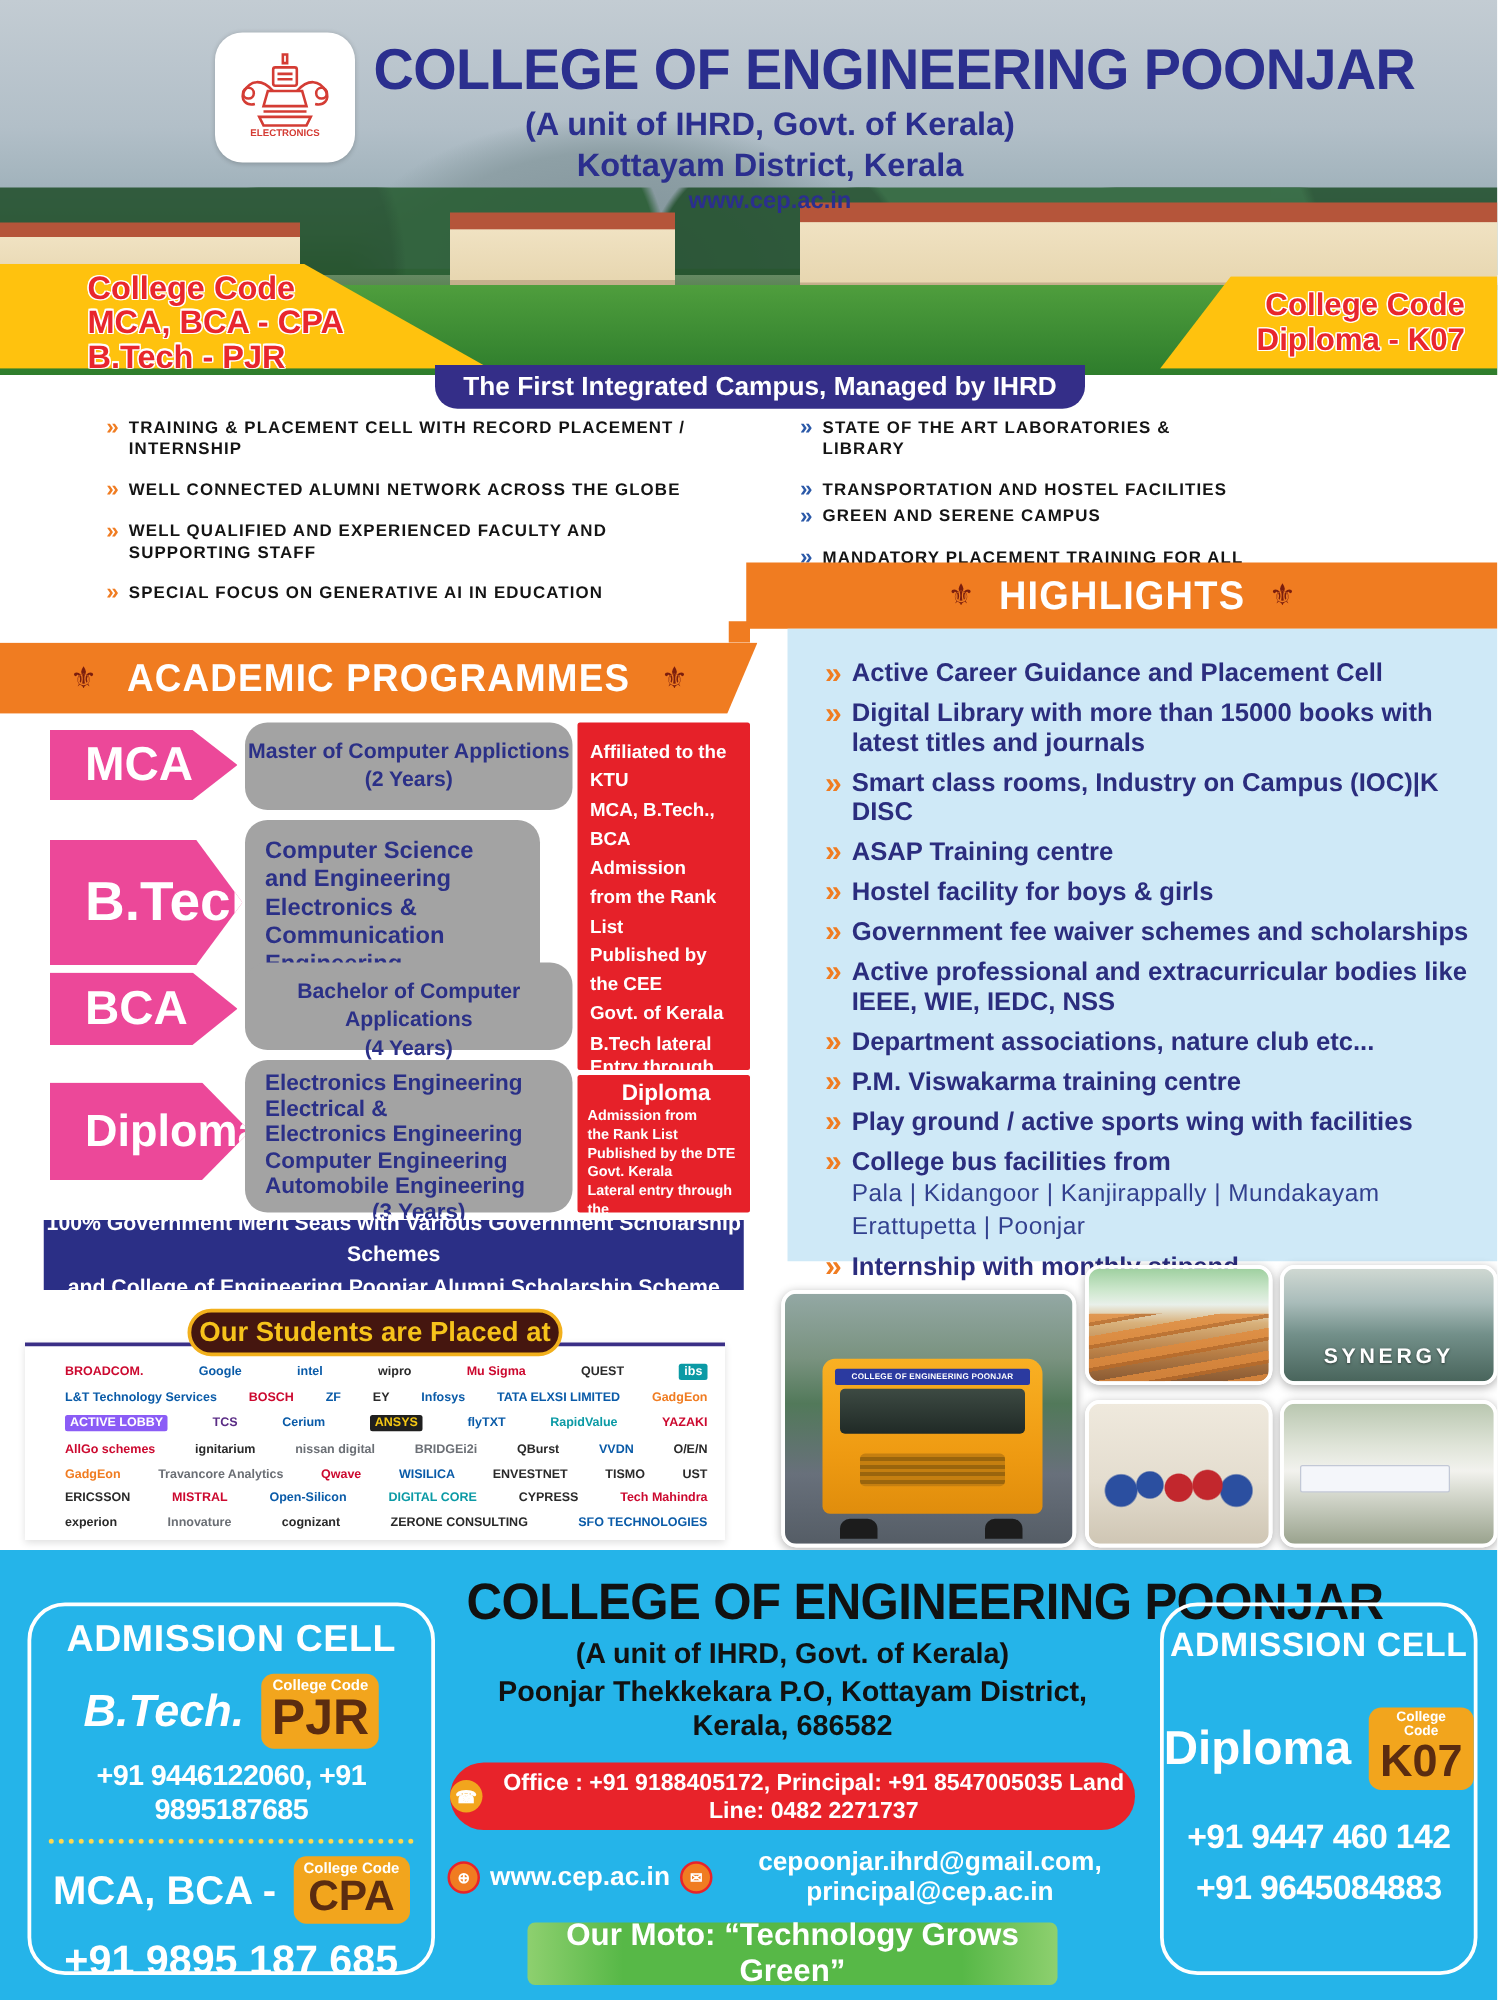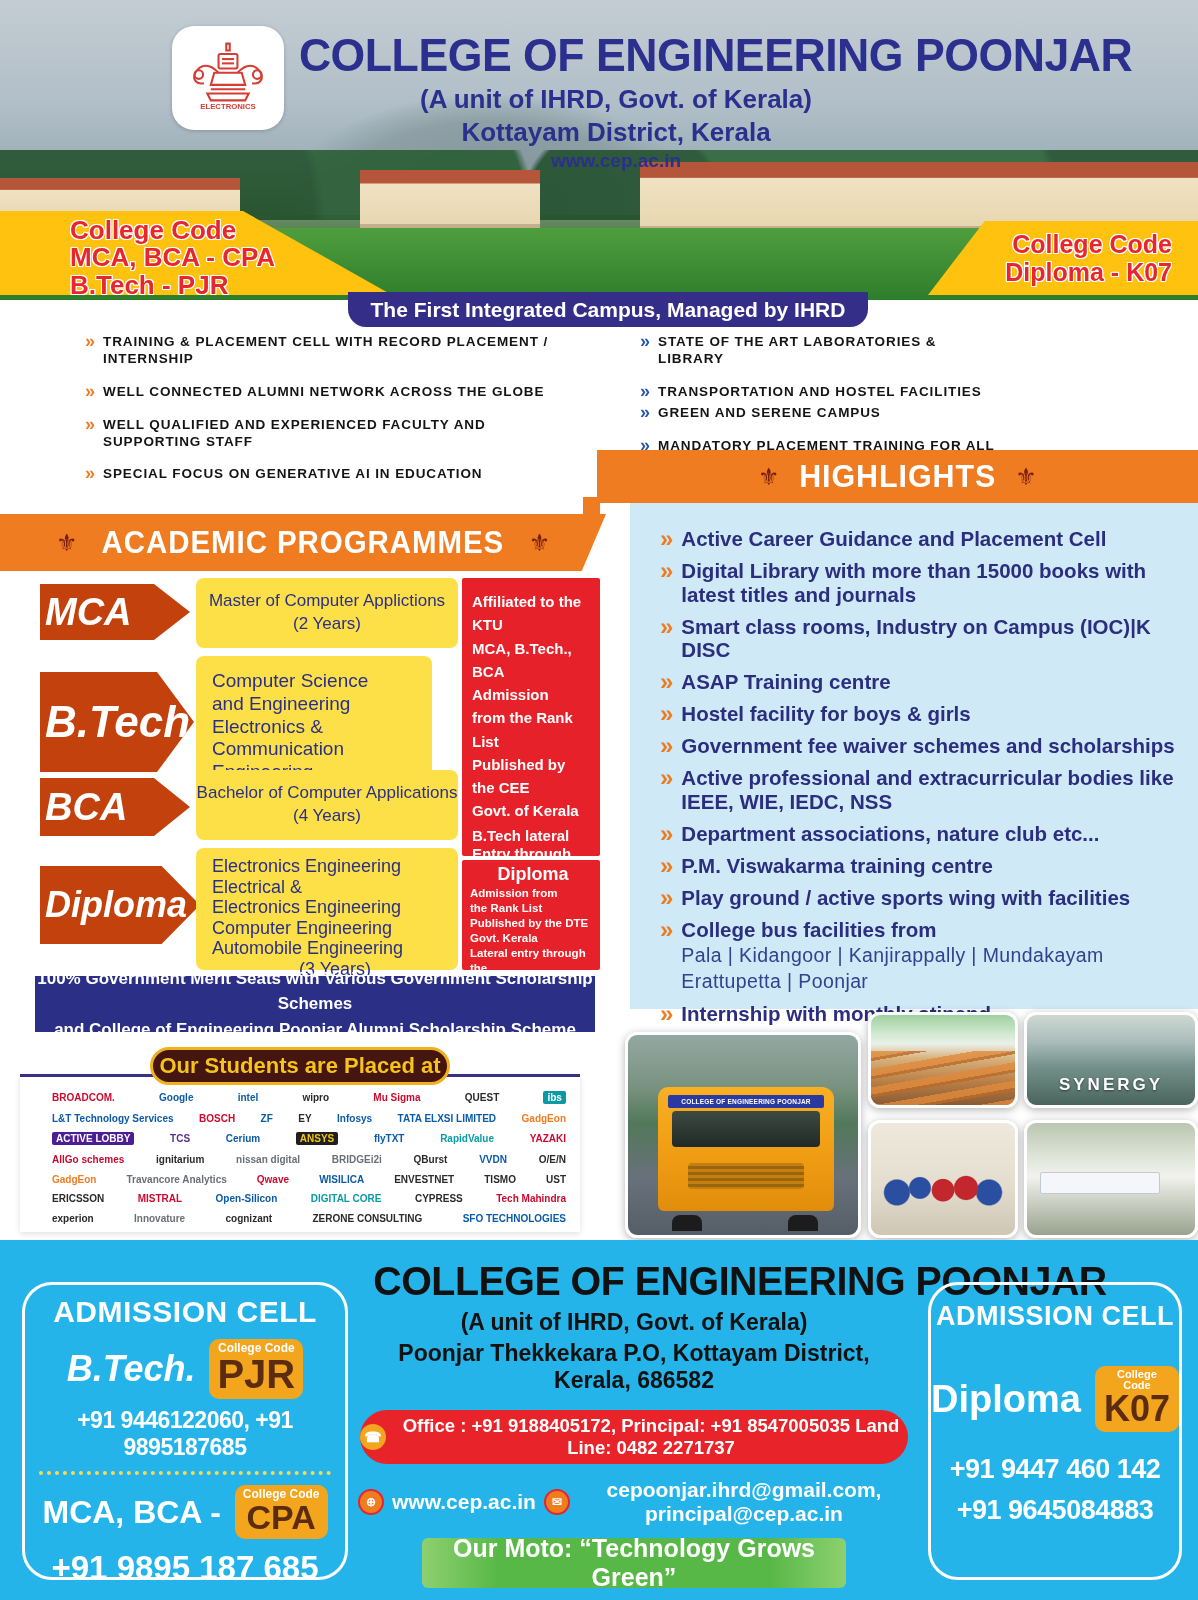--- a/index.html
+++ b/index.html
@@ -58,23 +58,23 @@
   .sec-bar{background:#f07c21;display:flex;align-items:center;justify-content:center;gap:14px;}
   .sec-title{color:#fff;font-weight:900;letter-spacing:1px;display:inline-block;transform:scaleX(.95);}
   .flourish{color:#7a1e0e;font-size:24px;}
   #acad-bar{left:0;top:514px;width:606px;height:57px;clip-path:polygon(0 0,100% 0,96% 100%,0 100%);}
   #acad-bar .sec-title{font-size:31px;}
   #hl-bar{left:597px;top:450px;width:601px;height:53px;}
   #hl-bar .sec-title{font-size:32px;}
   #hl-notch{left:583px;top:497px;width:17px;height:17px;background:#f07c21;}
 
   
-  .prog-arrow{background:#c2410c;clip-path:polygon(0 0,76% 0,100% 50%,76% 100%,0 100%);
-    color:#fff;font-weight:800;display:flex;align-items:center;padding-left:5px;box-sizing:border-box;font-style:italic;}
-  .ybox{background:#fde047;border-radius:8px;color:#2b3087;font-weight:400;box-sizing:border-box;}
+  .prog-arrow{background:#ec4899;clip-path:polygon(0 0,76% 0,100% 50%,76% 100%,0 100%);
+    color:#fff;font-weight:800;display:flex;align-items:center;padding-left:28px;box-sizing:border-box;}
+  .ybox{background:#a3a3a3;border-radius:18px;color:#2b3087;font-weight:700;box-sizing:border-box;}
   .ybox .yrs{text-align:center;}
   .rbox{background:#e62129;color:#fff;font-weight:700;border-radius:2px;box-sizing:border-box;}
 
   #arr-mca{left:40px;top:584px;width:150px;height:56px;font-size:38px;}
   #box-mca{left:196px;top:578px;width:262px;height:70px;font-size:17px;text-align:center;padding-top:12px;line-height:1.35;}
   #arr-btech{left:40px;top:672px;width:154px;height:100px;font-size:44px;}
   #box-btech{left:196px;top:656px;width:236px;height:156px;font-size:19px;padding:14px 0 0 16px;line-height:1.2;}
   #arr-bca{left:40px;top:778px;width:150px;height:58px;font-size:38px;}
   #box-bca{left:196px;top:770px;width:262px;height:70px;font-size:17px;text-align:center;padding-top:12px;line-height:1.35;}
   #arr-dip{left:40px;top:866px;width:160px;height:78px;font-size:36px;}
@@ -98,21 +98,21 @@
   #logo-panel{left:20px;top:1074px;width:560px;height:158px;background:#fff;border-top:3px solid #3a2f86;
     box-shadow:0 2px 6px rgba(0,0,0,.12);box-sizing:border-box;padding:14px 8px 0 8px;
     display:flex;flex-direction:column;justify-content:space-between;padding-bottom:8px;}
   #placed-pill{left:150px;top:1047px;width:300px;height:38px;background:#45160f;border:3px solid #f2b01c;
     border-radius:22px;color:#f6c31b;font-size:22px;font-weight:800;display:flex;align-items:center;justify-content:center;box-sizing:border-box;}
   .lg-row{display:flex;justify-content:space-between;align-items:center;padding:0 6px;margin-left:18px;}
   .lg{font-size:10px;font-weight:800;white-space:nowrap;}
   .c-red{color:#cc092f;} .c-blue{color:#0a5ba8;} .c-dark{color:#2a2a2a;} .c-gray{color:#6b6f75;}
   .c-teal{color:#0b9aa5;} .c-orange{color:#f07c21;} .c-purple{color:#5b2d86;}
   .lg-chipteal{background:#0b9aa5;color:#fff;padding:1px 4px;border-radius:2px;}
-  .lg-chipred{background:#4c1d95;color:#fff;padding:1px 4px;border-radius:2px;}
+  .lg-chipred{background:#8b5cf6;color:#fff;padding:1px 4px;border-radius:2px;}
   .lg-chipdark{background:#1f1f1f;color:#f3c614;padding:1px 4px;border-radius:2px;}
 
   
   .photo{border:3px solid #fff;border-radius:12px;box-shadow:0 2px 8px rgba(0,0,0,.3);overflow:hidden;box-sizing:border-box;}
   #photo-bus{left:625px;top:1032px;width:236px;height:206px;
     background:linear-gradient(180deg,#93a8a4 0%,#79927f 26%,#52795a 44%,#68707b 72%,#555d66 100%);}
   .bus-body{position:absolute;left:30px;top:52px;width:176px;height:124px;background:linear-gradient(180deg,#f9b023,#ef9b12 60%,#e08d0c);border-radius:10px 12px 6px 6px;}
   .bus-banner{position:absolute;left:40px;top:60px;width:156px;height:13px;background:#2b3aa0;color:#fff;
     font-size:6.5px;font-weight:700;text-align:center;line-height:13px;letter-spacing:.2px;border-radius:2px;}
   .bus-glass{position:absolute;left:44px;top:76px;width:148px;height:36px;background:linear-gradient(180deg,#3d4a43,#202a26);border-radius:4px;}

